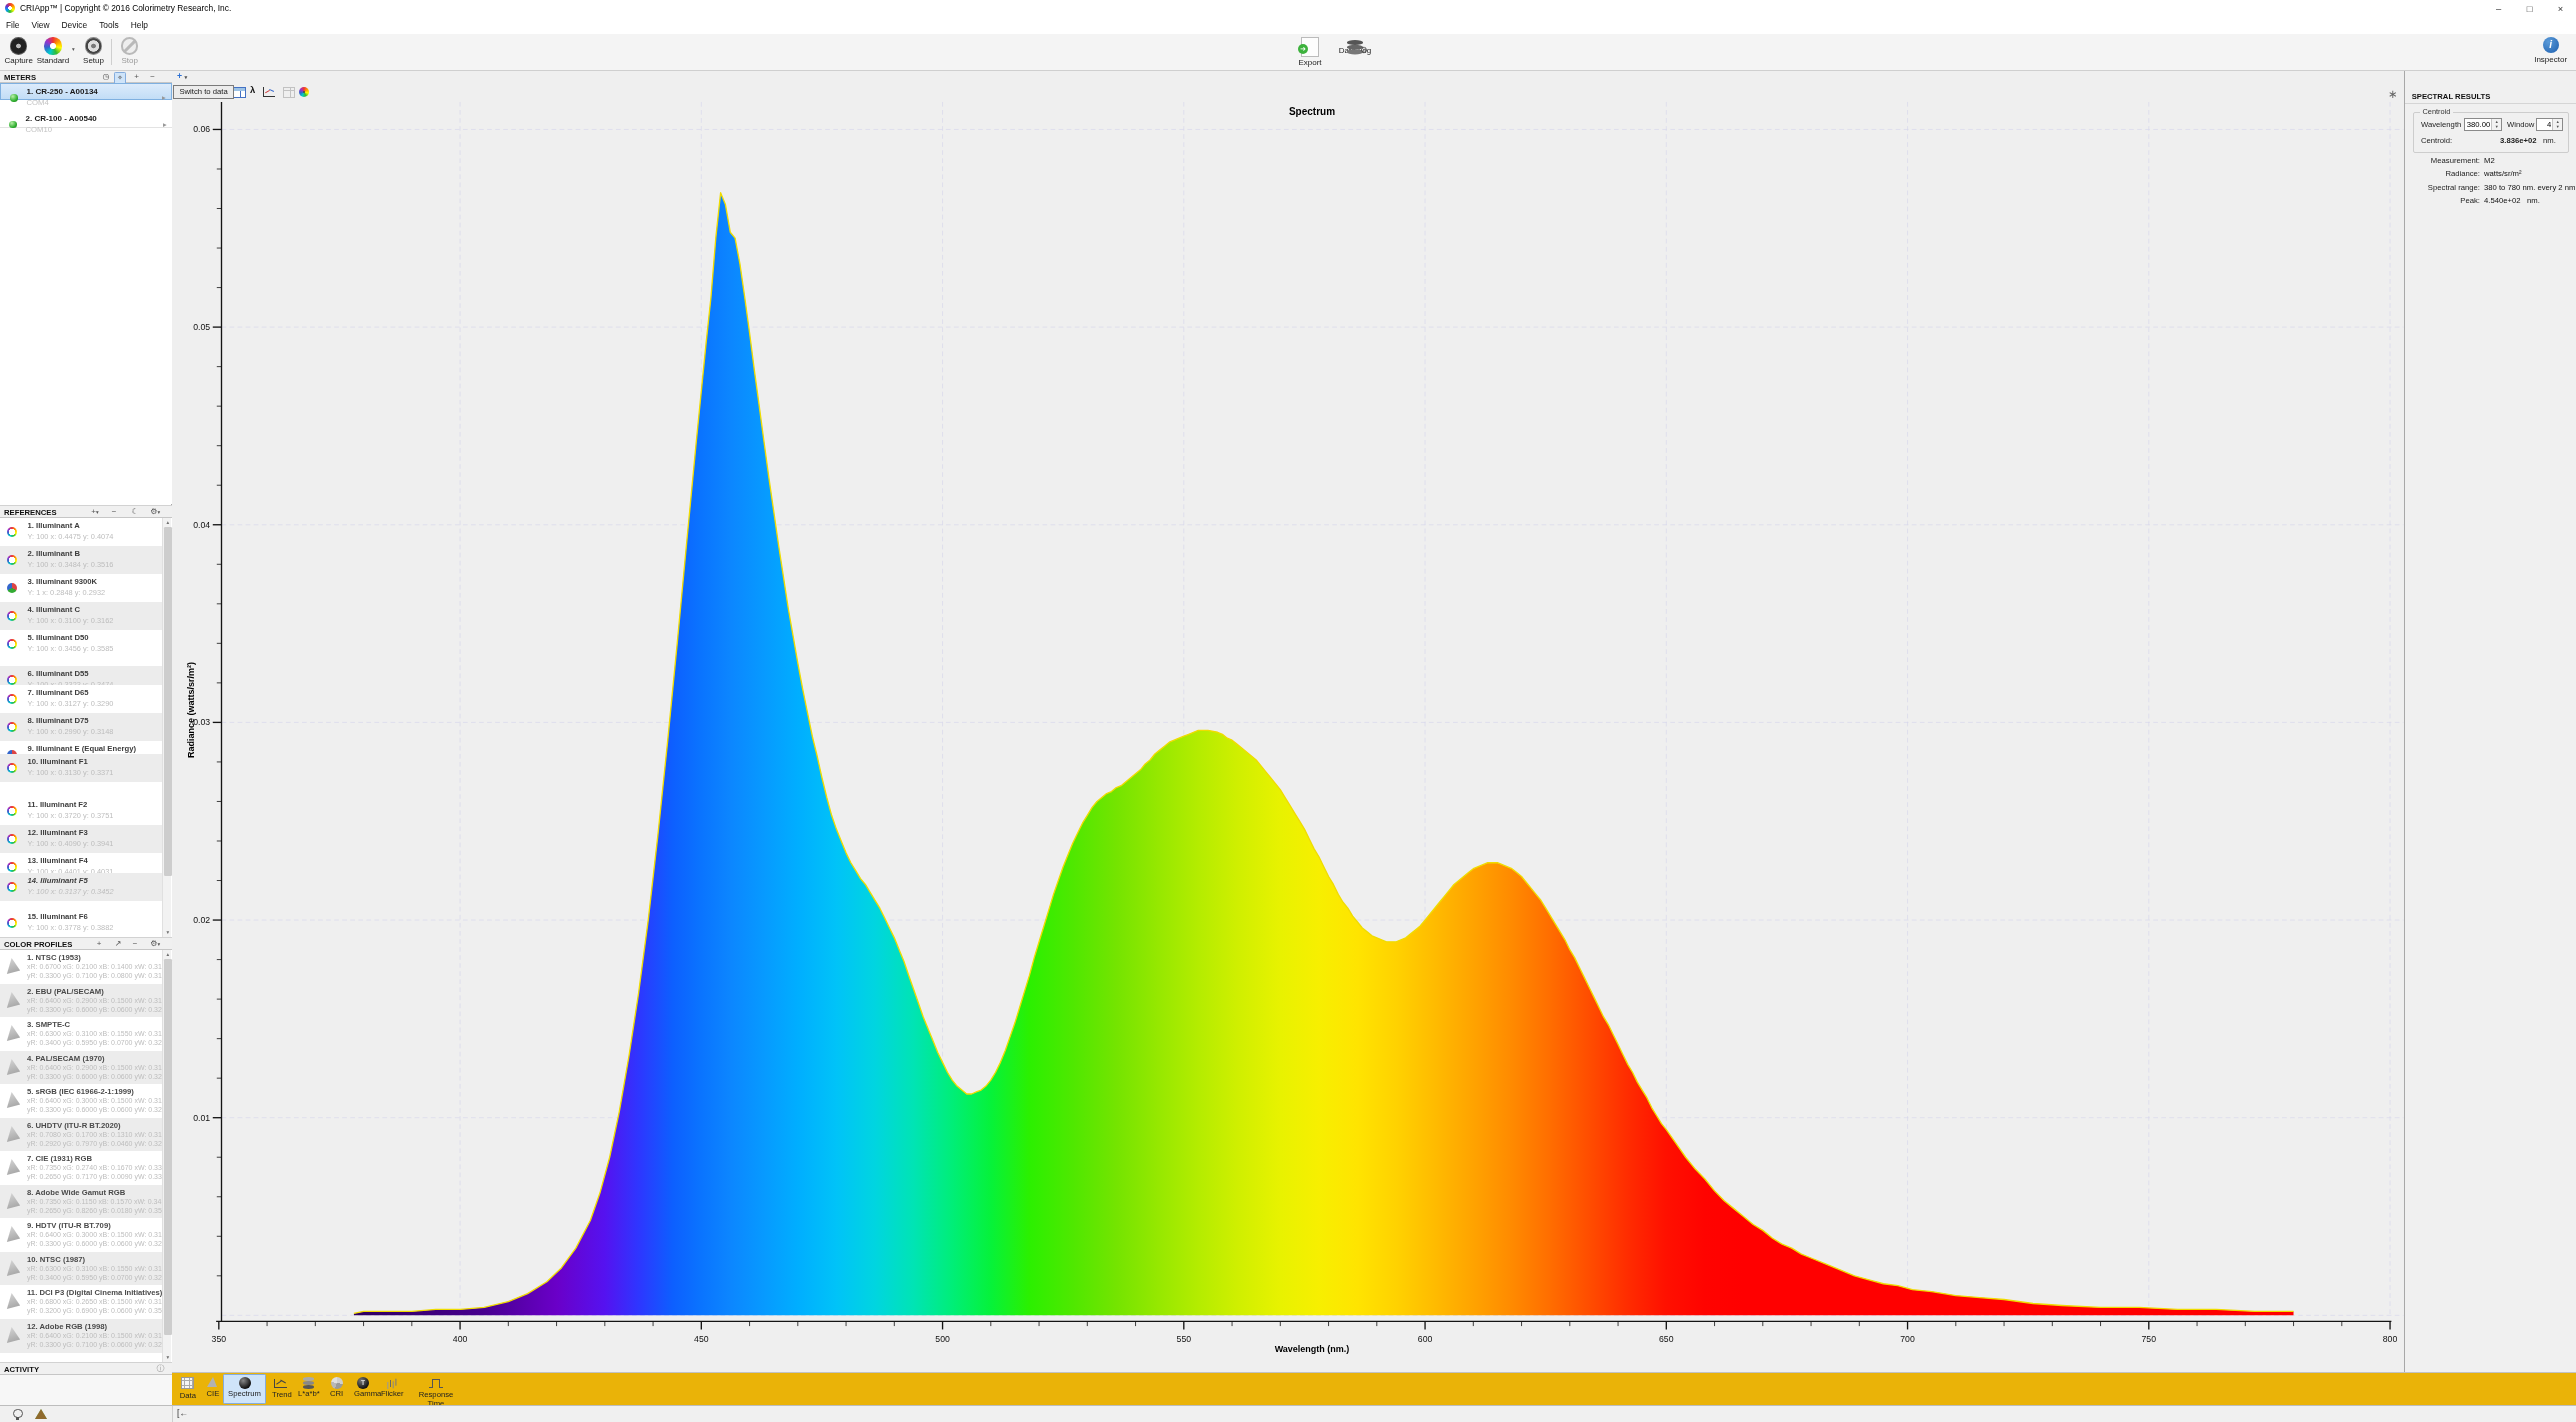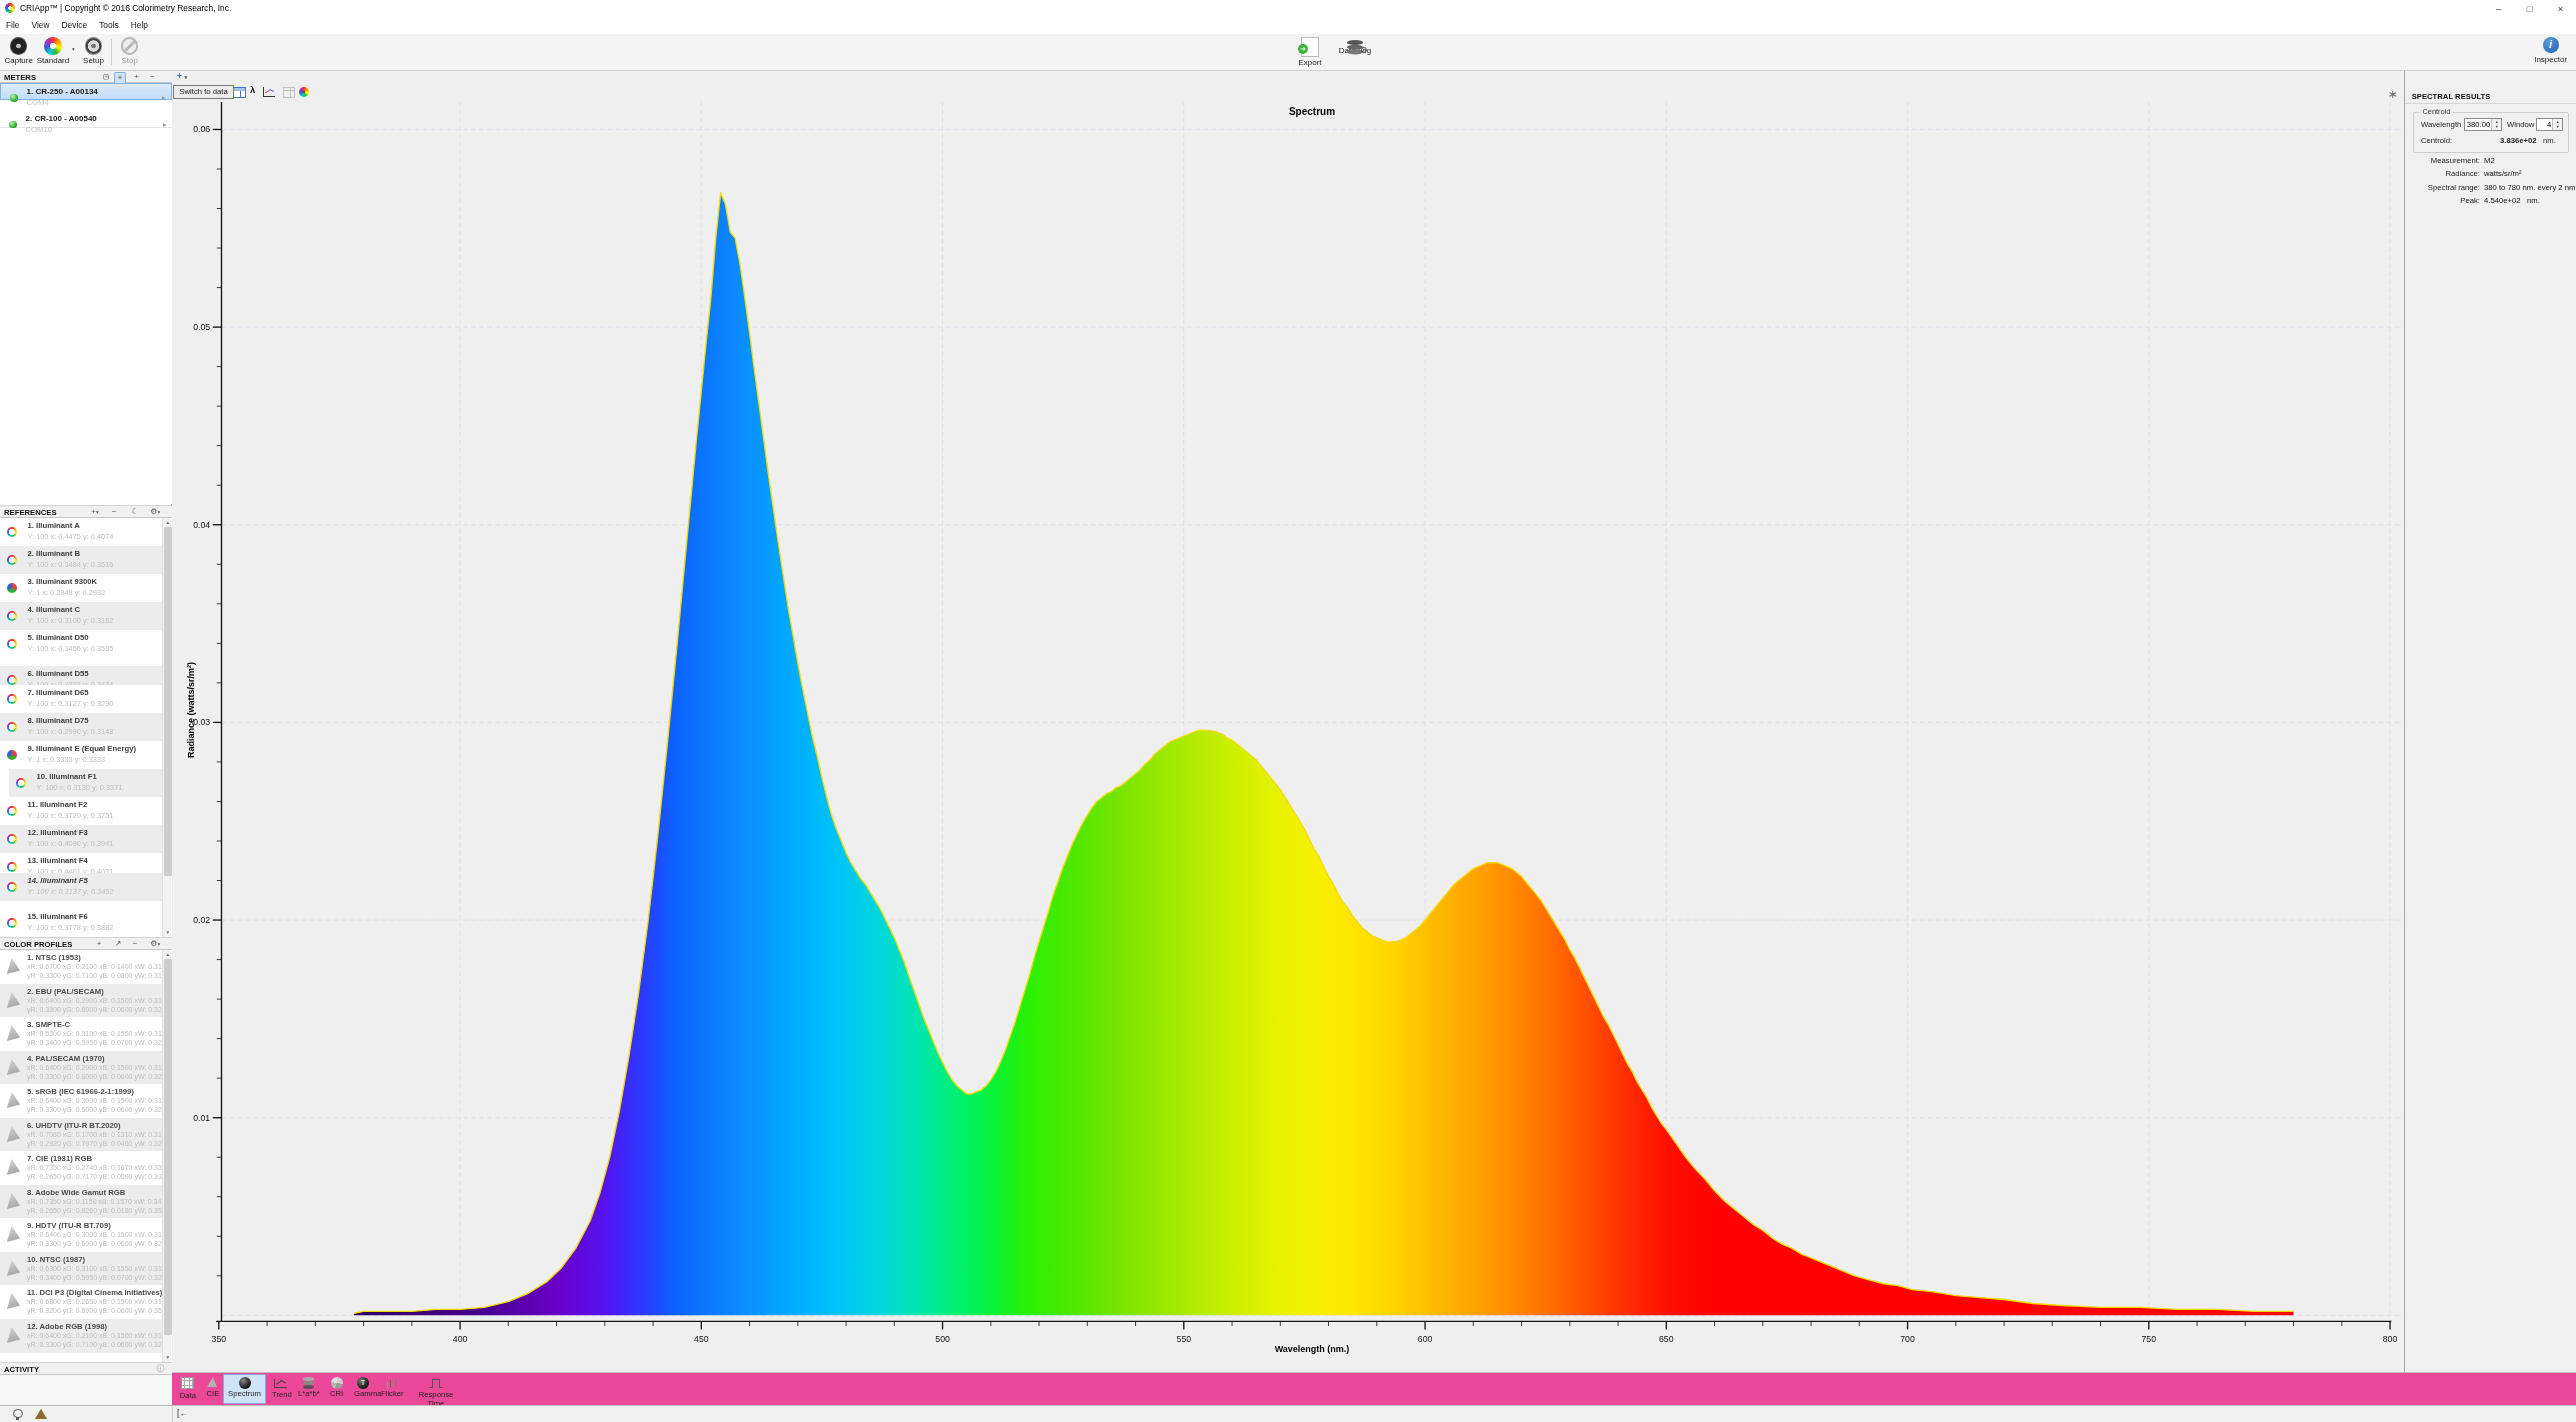--- a/index.html
+++ b/index.html
@@ -106,21 +106,21 @@
   .spin{position:absolute;height:12.7px;background:#fff;border:0.7px solid #8a8a8a;box-sizing:border-box}
   .spin input{position:absolute;left:0;top:0;width:calc(100% - 9.4px);height:100%;border:none;background:transparent;
     font-family:"Liberation Sans",sans-serif;font-size:7.7px;text-align:right;padding:0 1.3px;box-sizing:border-box}
   .spin .btns{position:absolute;right:0;top:0;width:8.7px;height:100%;border-left:0.7px solid #c5c5c5;background:#f2f2f2}
   .spin .btns div{height:50%;font-size:4px;line-height:5.4px;text-align:center;color:#555}
   .sr-row{position:absolute;left:0;width:168px;height:13.4px}
   .sr-row .lab{position:absolute;right:93px;top:0;font-size:7.7px;color:#222;white-space:nowrap}
   .sr-row .val{position:absolute;left:79px;top:0;font-size:7.7px;font-weight:normal;color:#111;white-space:nowrap}
   .sr-row .unit{font-weight:normal}
   
-  #tabbar{left:172px;top:1372px;width:2404px;height:34px;background:#ec4899;border-top:0.7px solid #c2c2c2;z-index:8;box-sizing:border-box}
+  #tabbar{left:172px;top:1372px;width:2404px;height:34px;background:#eab308;border-top:0.7px solid #c2c2c2;z-index:8;box-sizing:border-box}
   .tab{position:absolute;top:1.3px;height:29.5px;text-align:center;font-size:7.7px;color:#222;padding:1.3px 4px;box-sizing:border-box;border:0.7px solid transparent}
   .tab.sel{background:#cfe4f9;border:0.7px solid #84acdd;border-radius:1.3px}
   .ticon{position:relative;width:14.8px;height:12.7px;margin:0 auto 0.7px}
   .ti-table{background-color:#f5f5f5;border:0.7px solid #999;width:10.7px;height:10px;margin:0.7px auto 1.3px;
     background-image:repeating-linear-gradient(90deg,transparent 0 2px,#aaa 2px 2.7px),repeating-linear-gradient(0deg,transparent 0 2px,#aaa 2px 2.7px)}
   .ti-cie{width:0;height:0;margin:0.7px auto 1.3px;border-left:6px solid transparent;border-right:4.7px solid transparent;border-bottom:10.7px solid #b2b2b2}
   .ti-spectrum{width:12px;height:12px;border-radius:50%;margin:0 auto 0.7px;background:radial-gradient(circle at 35% 30%,#888,#111 70%)}
   .ti-trend{width:12px;height:8.7px;margin:2px auto 2px;border-left:1px solid #444;border-bottom:1px solid #444;position:relative}
   .ti-trend::before{content:"";position:absolute;left:0.7px;top:3.4px;width:6px;height:1.3px;background:#444;transform:rotate(-35deg)}
   .ti-trend::after{content:"";position:absolute;left:5.4px;top:2px;width:6px;height:1.3px;background:#444;transform:rotate(30deg)}
@@ -444,21 +444,21 @@
       <div class="ref-row alt" style="top: 195px;">
         <span class="ring"></span>
         <div class="ref-name">8. Illuminant D75</div>
         <div class="ref-info">Y: 100 x: 0.2990 y: 0.3148</div>
       </div>
       <div class="ref-row" style="top: 223px;">
         <span class="pie"></span>
         <div class="ref-name">9. Illuminant E (Equal Energy)</div>
         <div class="ref-info">Y: 1 x: 0.3333 y: 0.3333</div>
       </div>
-      <div class="ref-row alt" style="top: 251px; margin-left: 9px;">
+      <div class="ref-row alt" style="top: 236px;">
         <span class="ring"></span>
         <div class="ref-name">10. Illuminant F1</div>
         <div class="ref-info">Y: 100 x: 0.3130 y: 0.3371</div>
       </div>
       <div class="ref-row" style="top: 279px;">
         <span class="ring"></span>
         <div class="ref-name">11. Illuminant F2</div>
         <div class="ref-info">Y: 100 x: 0.3720 y: 0.3751</div>
       </div>
       <div class="ref-row alt" style="top: 307px;">

